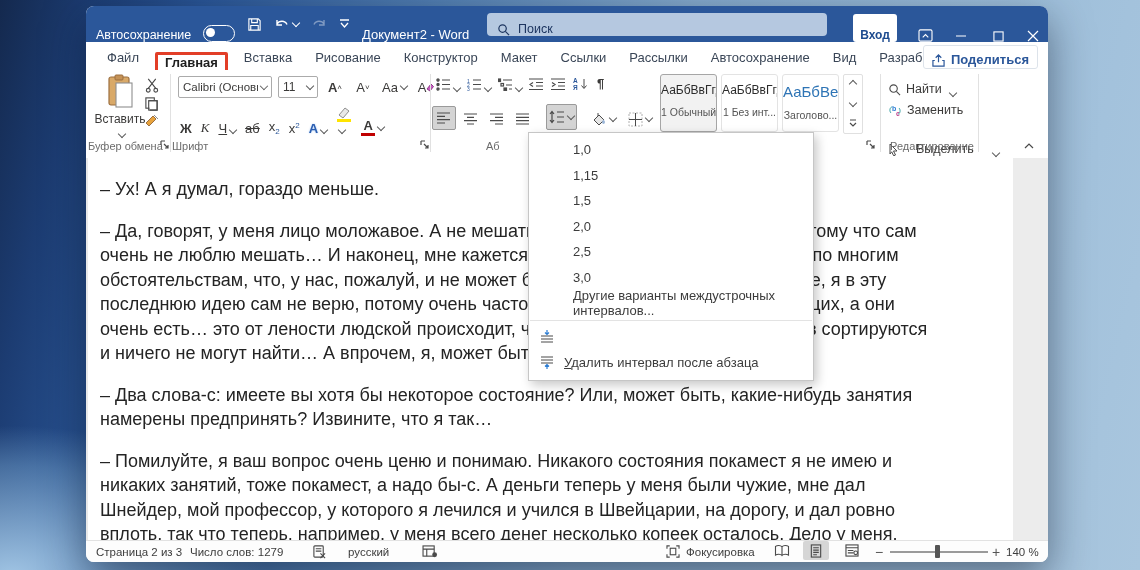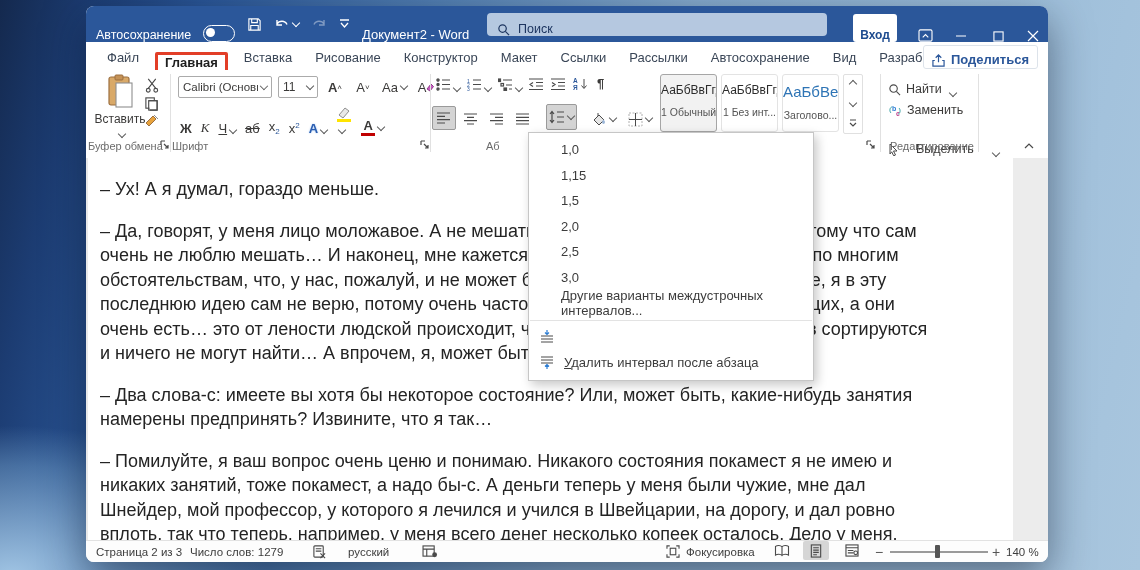--- a/index.html
+++ b/index.html
@@ -47,21 +47,21 @@
   .stylecard .nm{font-size:10.5px;color:#555;margin-top:9px;white-space:nowrap;overflow:hidden}
   
   #docarea{left:0;top:152px;width:962px;height:382px;background:#e9e9e9}
   #page{left:2px;top:0;width:925px;height:382px;background:#fff}
   #scrollstrip{left:927px;top:0;width:35px;height:382px;background:#ececec}
   #doctext{left:14px;top:2px;width:870px;color:#242424;font-size:18px;line-height:24.5px}
   #doctext p{margin:0 0 17px 0}
   #doctext div{white-space:nowrap;overflow:hidden}
   
   #dropdown{left:442px;top:126px;width:284px;background:#fff;border:1px solid #c6c6c6;box-shadow:3px 4px 10px rgba(0,0,0,.22);padding:4px 0 5px 0;z-index:50;font-size:13px;color:#3c3c3c}
-  .dd-opt{height:25.5px;display:flex;align-items:center;padding-left:32px}
+  .dd-opt{height:25.5px;display:flex;align-items:center;padding-left:44px}
   .dd-sep{height:1px;background:#e3e3e3;margin:4px 1px}
   .dd-icon-row{height:25px;display:flex;align-items:center;gap:9px;padding-left:10px}
   .keyu{text-decoration:underline}
   
   #statusbar{left:0;top:534px;width:962px;height:22px;background:#fdfdfd;border-top:1px solid #e2e2e2;font-size:11.5px;color:#3d3d3d}
   .sb{top:0;height:21px;display:flex;align-items:center;white-space:nowrap}
   .viewbtn{width:26px;height:19px;display:flex;align-items:center;justify-content:center;border-radius:2px}
   .viewbtn.on{background:#d6d6d6}
   #zoomtrack{left:804px;top:10px;width:98px;height:1.5px;background:#9a9a9a}
   #zoomhandle{left:849px;top:4px;width:5px;height:13px;background:#555;border-radius:1px}

